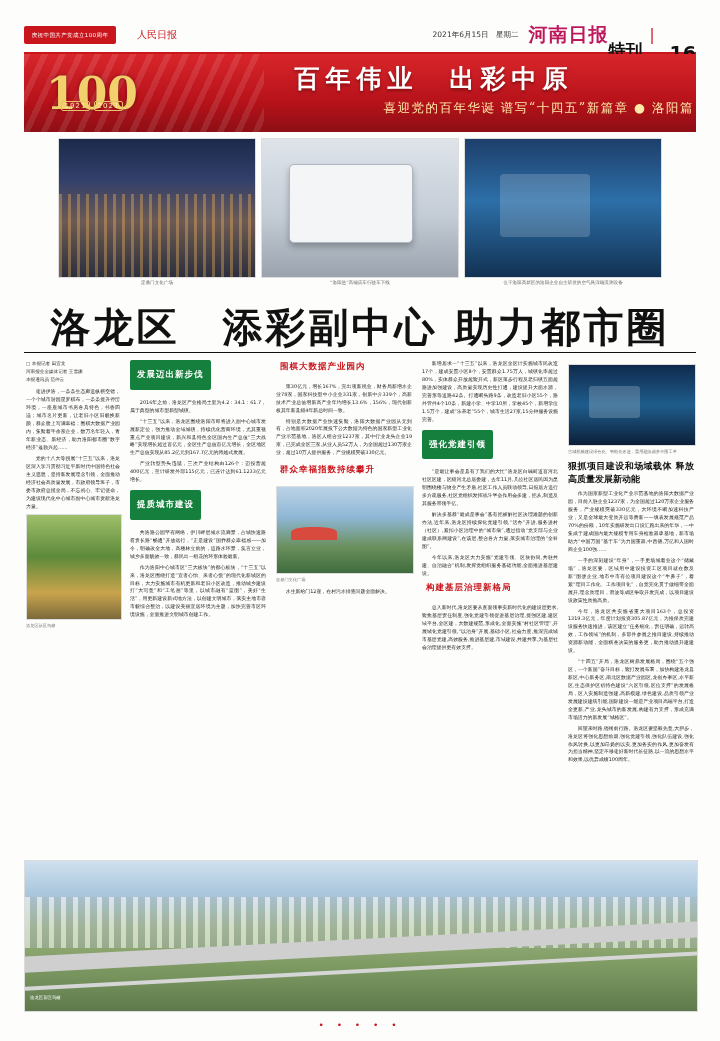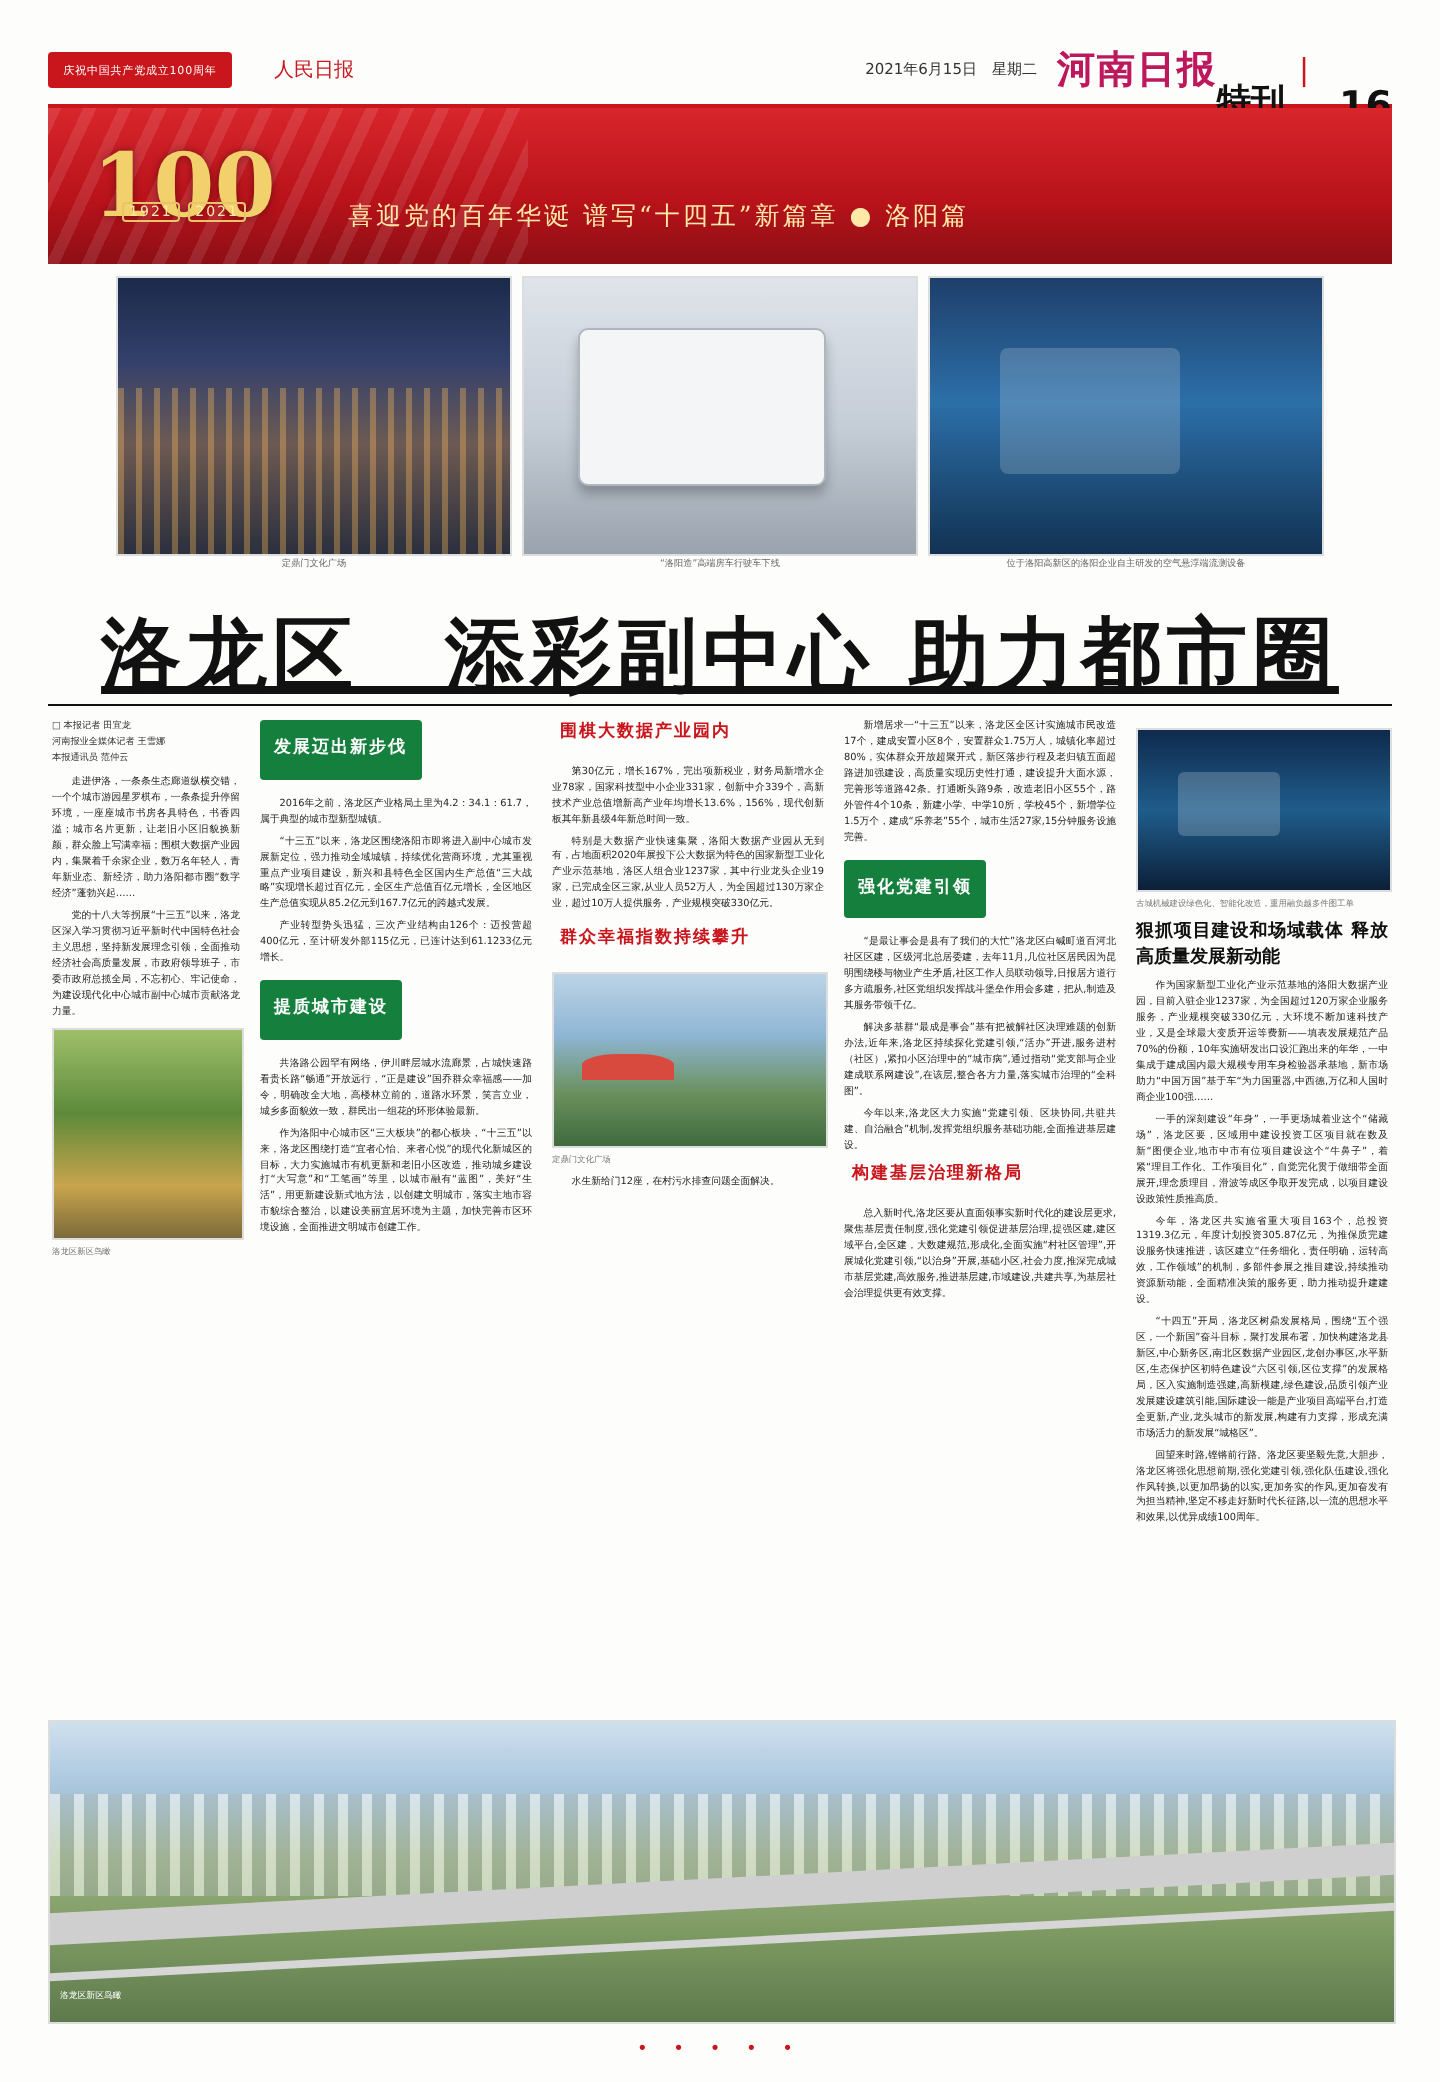--- a/index.html
+++ b/index.html
@@ -62,21 +62,21 @@
     color:#ffe9a8;font-size:7px;letter-spacing:1px;
   }
   .b-years span{border:1px solid #e8c36a;padding:0 3px;border-radius:2px;}
   .b-main{
     position:absolute;left:150px;top:8px;width:520px;text-align:center;
     color:#fff;font-size:25px;font-weight:bold;letter-spacing:6px;
     font-family:"DejaVu Serif","Liberation Serif",serif;
     text-shadow:0 2px 3px rgba(0,0,0,.35);
   }
   .b-sub{
-    position:absolute;left:150px;top:46px;width:520px;text-align:left;
+    position:absolute;left:150px;top:46px;width:520px;text-align:right;
     color:#ffe9a8;font-size:12.5px;letter-spacing:1.5px;
     font-family:"DejaVu Serif","Liberation Serif",serif;
   }
 
   
   .photos{position:absolute;left:58px;top:138px;width:604px;height:140px;display:flex;gap:5px;}
   .photo{flex:1;position:relative;overflow:hidden;border:1px solid #ddd;}
   .ph1{background:
       linear-gradient(180deg,#1b2a4a 0%,#33406b 30%,#6d5a53 60%,#2b2f3d 100%);}
   .ph1:after{content:"";position:absolute;left:0;bottom:0;width:100%;height:60%;
@@ -88,21 +88,21 @@
   .ph3{background:linear-gradient(180deg,#1e3f6b 0%,#2c6fa8 45%,#123253 100%);}
   .ph3:after{content:"";position:absolute;left:18%;top:25%;width:46%;height:46%;
       background:rgba(255,255,255,.18);border-radius:4px;}
   .caps{position:absolute;left:58px;top:280px;width:604px;height:16px;display:flex;gap:5px;}
   .cap{flex:1;font-size:4.6px;color:#666;text-align:center;line-height:1.5;}
 
   
   .headline{
     position:absolute;left:24px;top:300px;width:672px;text-align:center;
     font-family:"DejaVu Serif","Liberation Serif",serif;
-    font-size:40px;font-weight:bold;color:#111;letter-spacing:3px;text-decoration:underline;
+    font-size:40px;font-weight:bold;color:#111;letter-spacing:3px;
   }
   .hl-rule{position:absolute;left:24px;top:352px;width:672px;height:1px;background:#111;}
 
   
   .cols{position:absolute;left:26px;top:360px;width:668px;height:490px;}
   .col{position:absolute;top:0;font-size:4.9px;line-height:1.62;color:#222;text-align:justify;}
   .c1{left:0;width:94px;}
   .c2{left:104px;width:136px;}
   .c3{left:250px;width:136px;}
   .c4{left:396px;width:136px;}
@@ -170,20 +170,21 @@
     <div class="mh-pageno">16</div>
   </div>
 
   <div class="banner">
     <div class="ray"></div>
     <div class="b100">100</div>
     <div class="b-years">
       <span>1921</span>
       <span>2021</span>
     </div>
+    <div class="b-main">百年伟业　出彩中原</div>
     <div class="b-sub">喜迎党的百年华诞  谱写“十四五”新篇章 ● 洛阳篇</div>
   </div>
 
   <div class="photos">
     <div class="photo ph1"></div>
     <div class="photo ph2"></div>
     <div class="photo ph3"></div>
   </div>
   <div class="caps">
     <div class="cap">定鼎门文化广场</div>

